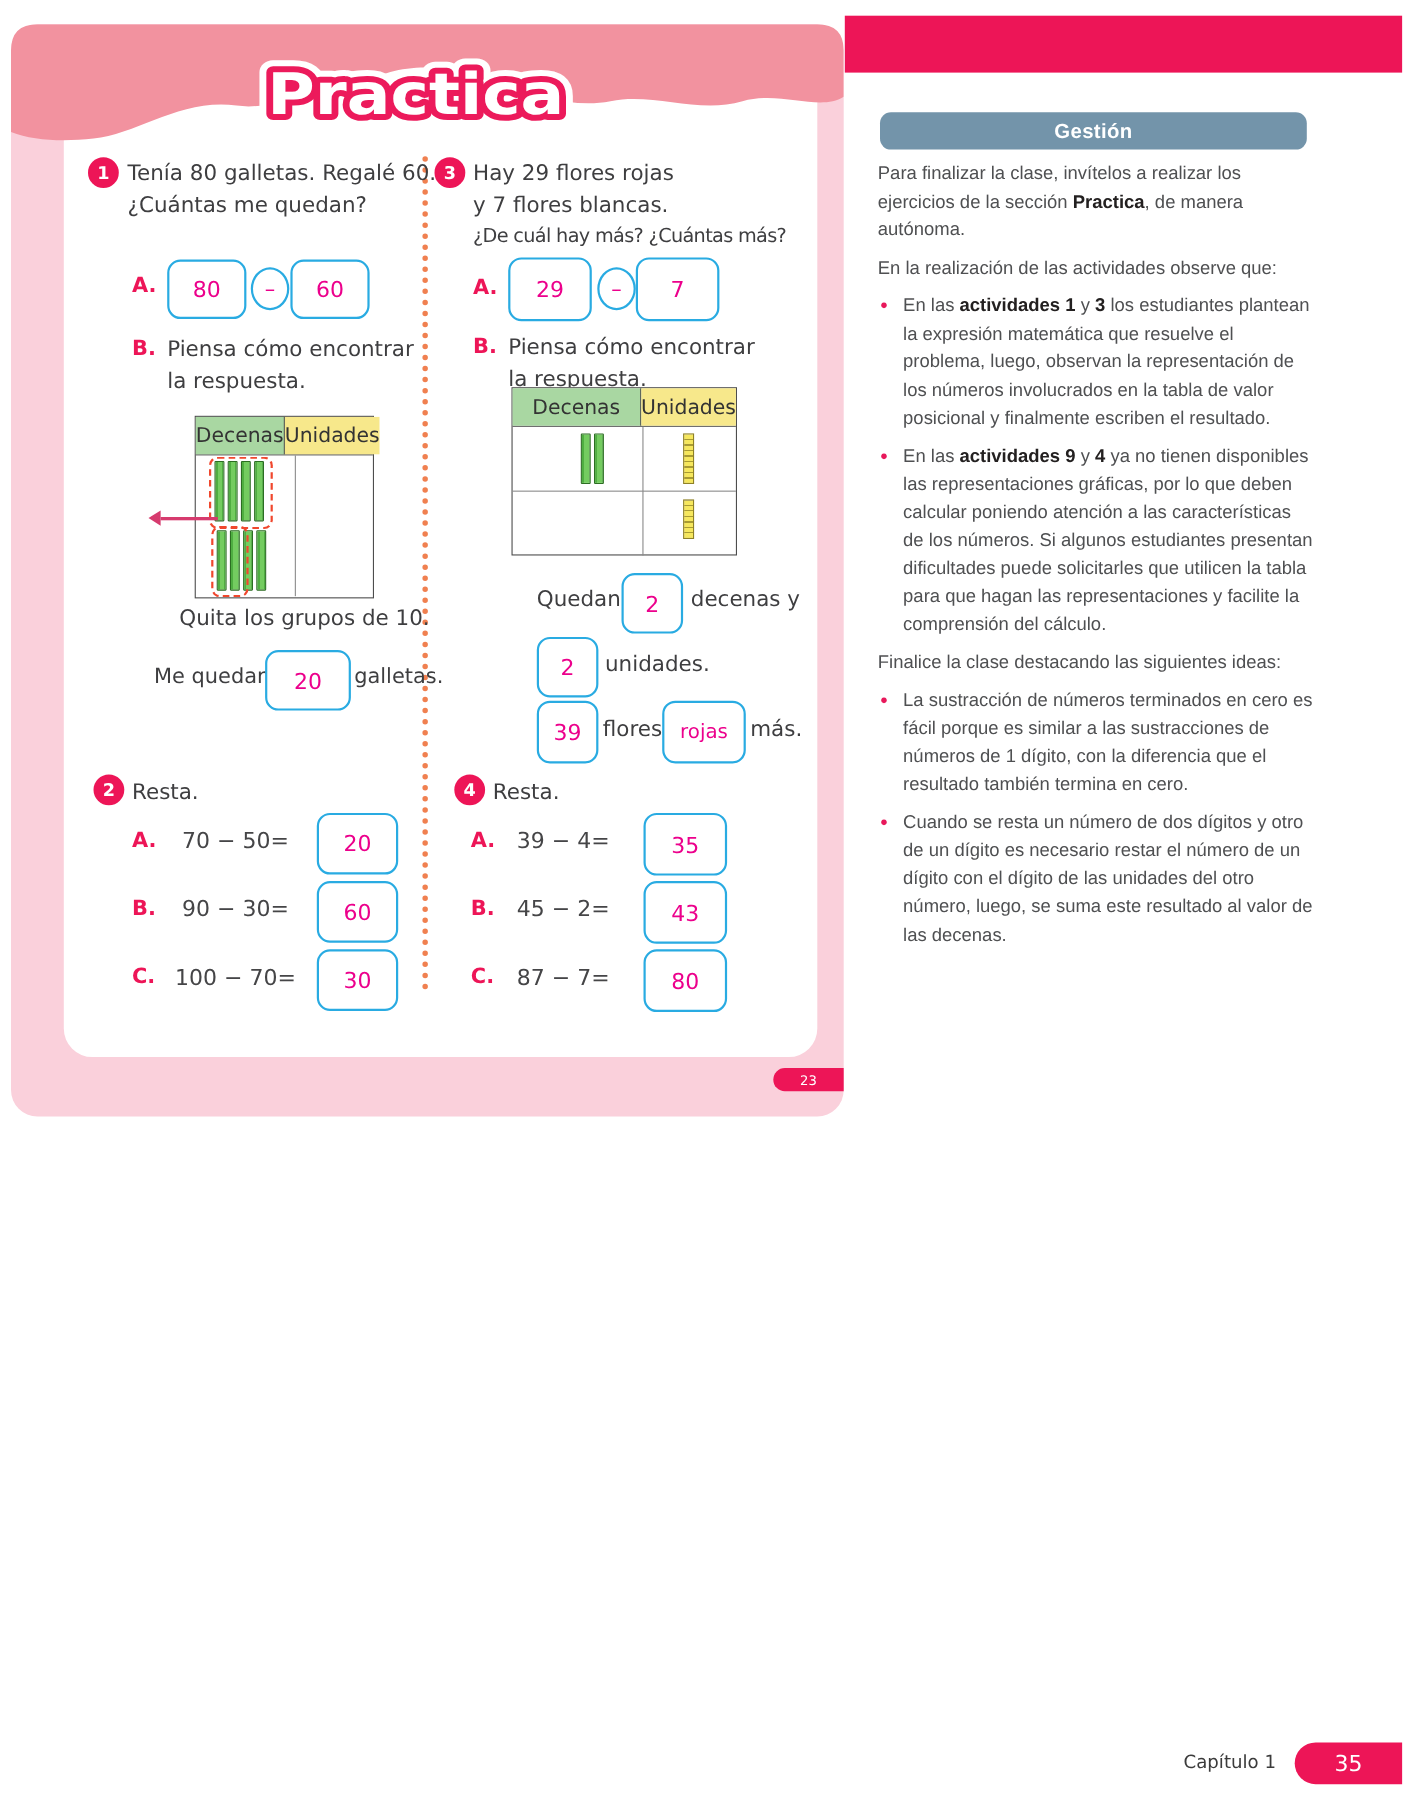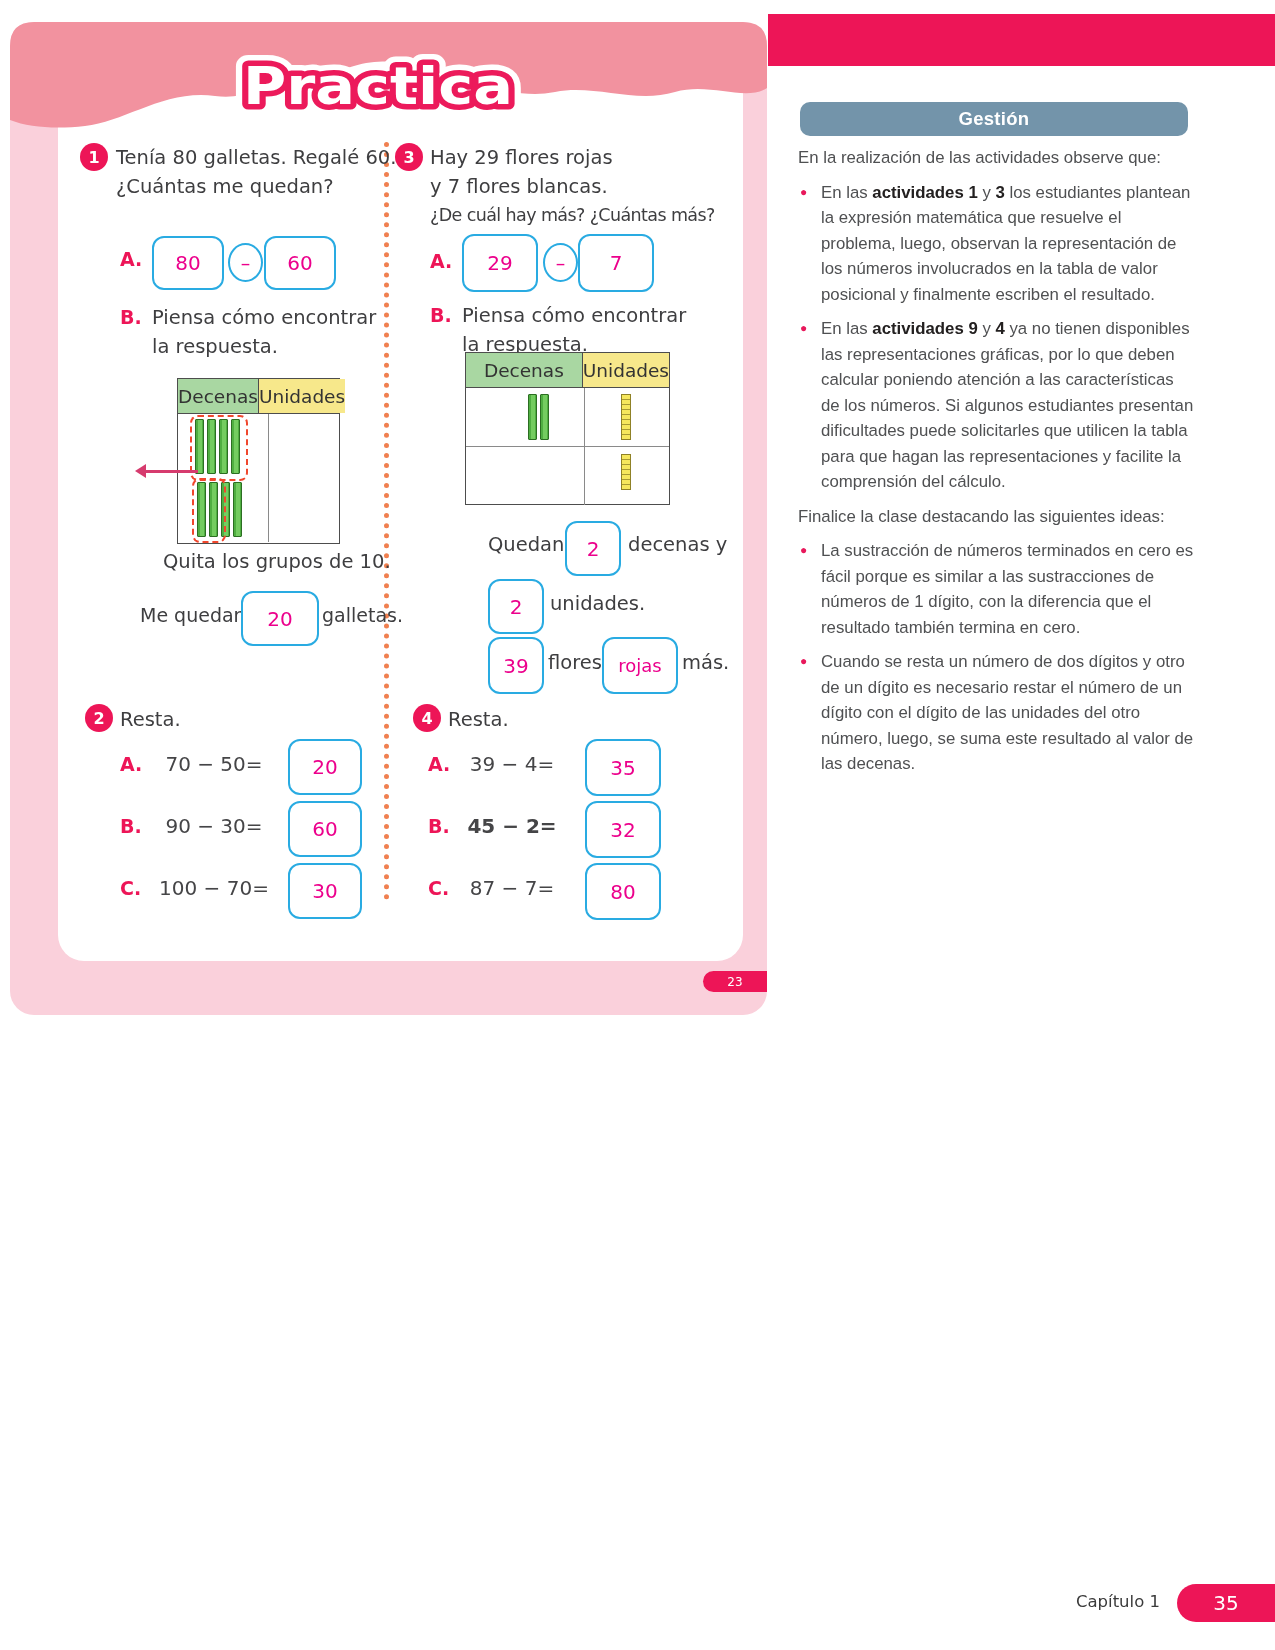--- a/index.html
+++ b/index.html
@@ -214,37 +214,38 @@
   <div class="abs ptext" style="left:448px;top:694px;">Resta.</div>
 
   <div class="abs lbl" style="left:428px;top:739px;">A.</div>
   <div class="abs exprrow" style="left:462px;top:738px;width:100px;">
     <span>39 − 4</span>
       <span>=</span>
   </div>
   <div class="abs ansbox" style="left:585px;top:725px;width:72px;height:53px;">35</div>
 
   <div class="abs lbl" style="left:428px;top:801px;">B.</div>
-  <div class="abs exprrow" style="left:462px;top:800px;width:100px;font-weight:bold;">
+  <div class="abs exprrow" style="left:462px;top:800px;width:100px;">
     <span>45 − 2</span>
       <span>=</span>
   </div>
-  <div class="abs ansbox" style="left:585px;top:787px;width:72px;height:53px;">32</div>
+  <div class="abs ansbox" style="left:585px;top:787px;width:72px;height:53px;">43</div>
 
   <div class="abs lbl" style="left:428px;top:863px;">C.</div>
   <div class="abs exprrow" style="left:462px;top:862px;width:100px;">
     <span>87 − 7</span>
       <span>=</span>
   </div>
   <div class="abs ansbox" style="left:585px;top:849px;width:72px;height:53px;">80</div>
 
   <div class="abs pagebadge">23</div>
 
   <div class="abs gestion-hd">Gestión</div>
   <div class="abs sidebar">
+    <p><span>Para finalizar la clase, invítelos a realizar los ejercicios de la sección </span><b>Practica</b><span>, de manera autónoma.</span></p>
     <p>En la realización de las actividades observe que:</p>
     <ul>
       <li><span>En las </span><b>actividades 1</b><span> y </span><b>3</b><span> los estudiantes plantean la expresión matemática que resuelve el problema, luego, observan la representación de los números involucrados en la tabla de valor posicional y finalmente escriben el resultado.</span></li>
       <li><span>En las </span><b>actividades 9</b><span> y </span><b>4</b><span> ya no tienen disponibles las representaciones gráficas, por lo que deben calcular poniendo atención a las características de los números. Si algunos estudiantes presentan dificultades puede solicitarles que utilicen la tabla para que hagan las representaciones y facilite la comprensión del cálculo.</span></li>
     </ul>
     <p>Finalice la clase destacando las siguientes ideas:</p>
     <ul>
       <li>La sustracción de números terminados en cero es fácil porque es similar a las sustracciones de números de 1 dígito, con la diferencia que el resultado también termina en cero.</li>
       <li>Cuando se resta un número de dos dígitos y otro de un dígito es necesario restar el número de un dígito con el dígito de las unidades del otro número, luego, se suma este resultado al valor de las decenas.</li>
     </ul>

